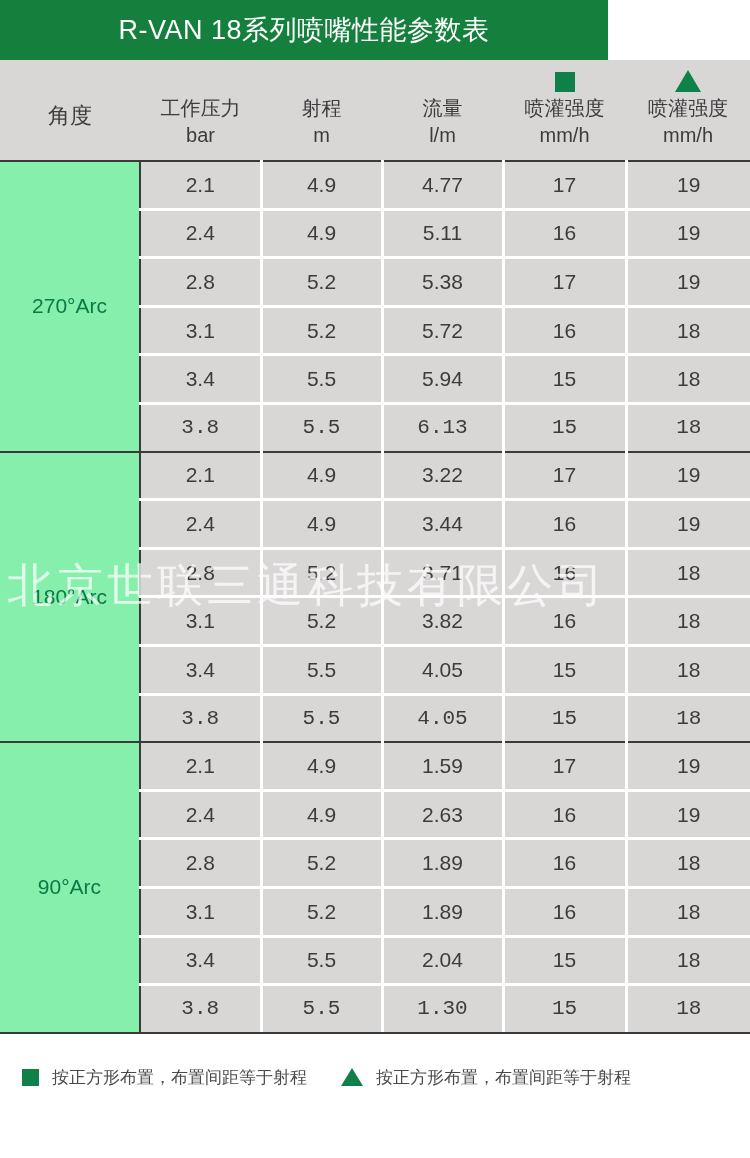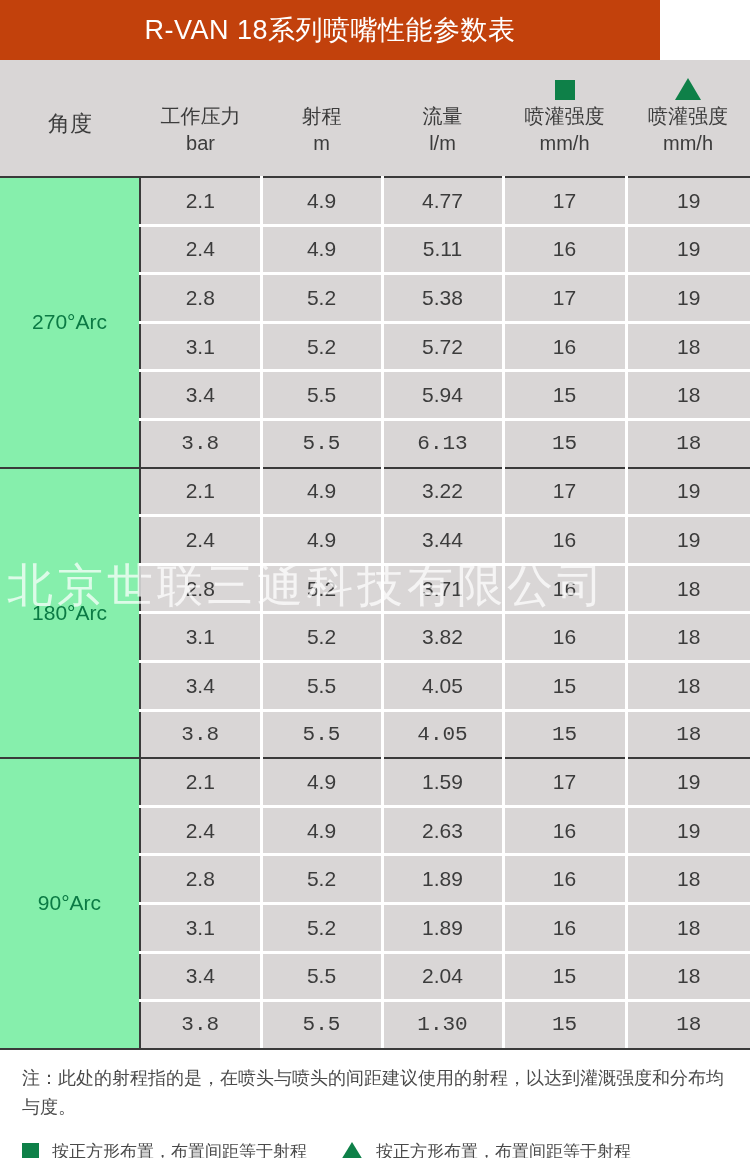--- a/index.html
+++ b/index.html
@@ -11,23 +11,23 @@
     width: 750px;
     height: 1158px;
     font-family: "Liberation Sans", "DejaVu Sans", sans-serif;
     color: #3a3a3a;
     overflow: hidden;
     position: relative;
   }
 
   
   .title-bar {
-    width: 660px;
+    width: 608px;
     height: 60px;
-    background: #c2410c;
+    background: #15803d;
     display: flex;
     align-items: center;
     justify-content: center;
     box-sizing: border-box;
   }
   .title-bar .title-text {
     color: #ffffff;
     font-size: 27px;
     letter-spacing: 0.5px;
     font-weight: 400;
@@ -45,21 +45,21 @@
   .perf-table col.c-press   { width: 121px; }
   .perf-table col.c-radius  { width: 121px; }
   .perf-table col.c-flow    { width: 121px; }
   .perf-table col.c-sq      { width: 123px; }
   .perf-table col.c-tri     { width: 124px; }
 
   
   thead th {
     background: #d9d6d6;
     border: none;
-    padding: 8px;
+    padding: 0;
     height: 100px;
     vertical-align: bottom;
     text-align: center;
     font-weight: 400;
     color: #3c3c3c;
   }
   .hdr-inner {
     display: flex;
     flex-direction: column;
     align-items: center;
@@ -388,21 +388,20 @@
       <td>15</td>
       <td class="last-col">18</td>
     </tr>
     <tr class="grp-sep">
         <td colspan="6"></td>
       </tr>
   </tbody>
 </table>
 
 <div class="footer">
-  <div class="note">注：此处的射程指的是，在喷头与喷头的间距建议使用的射程，以达到灌溉强度和分布均与度。</div>
   <div class="legend-row">
     <div class="legend-item">
       <span class="lg-glyph">
           <span class="lg-square"></span>
         </span>
       <span>按正方形布置，布置间距等于射程</span>
     </div>
     <div class="legend-item second">
       <span class="lg-glyph">
           <span class="lg-triangle"></span>

